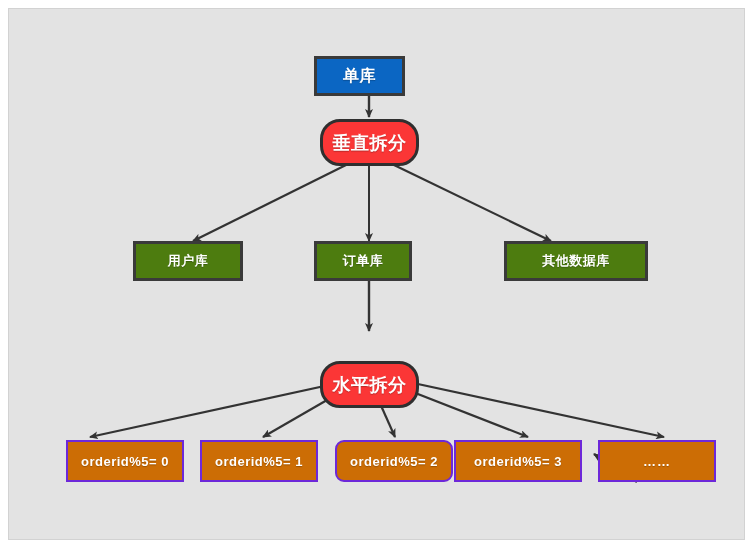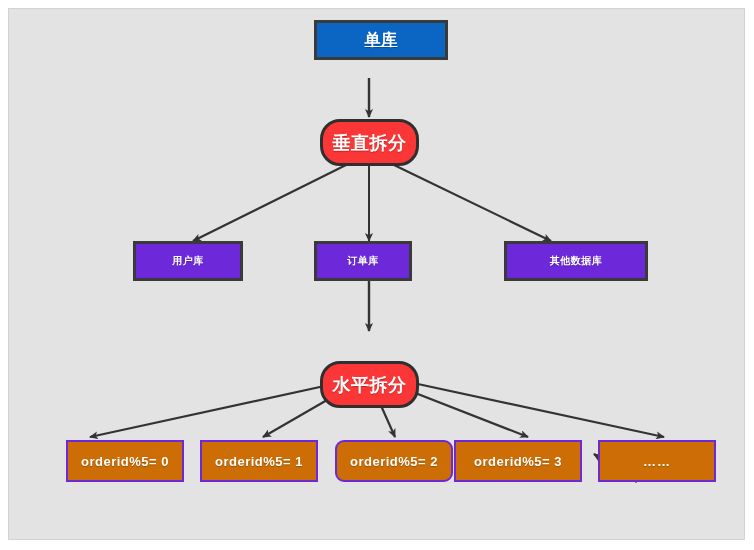--- a/index.html
+++ b/index.html
@@ -51,22 +51,22 @@
     text-shadow: 0 1px 1px rgba(0,0,0,0.25);
   }
   .node-rect {
     border: 3px solid #3a3a3a;
   }
   .node-blue {
     background: #0b66c3;
     font-size: 16px;
   }
   .node-orange {
-    background: #6d28d9;
-    font-size: 10px;
+    background: #4d7c0f;
+    font-size: 13px;
   }
   .node-red {
     background: #fb3636;
     border: 3px solid #2f2f2f;
     border-radius: 20px;
     font-size: 18px;
   }
   .node-shard {
     background: #cc6d05;
     border: 2px solid #6d28d9;
@@ -102,21 +102,21 @@
 
     <line x1="352" y1="380" x2="90" y2="437" stroke="#333333" stroke-width="2.2" marker-end="url(#arrowhead)"></line>
     <line x1="360" y1="381" x2="263" y2="437" stroke="#333333" stroke-width="2.2" marker-end="url(#arrowhead)"></line>
     <line x1="370" y1="381" x2="395" y2="437" stroke="#333333" stroke-width="2.2" marker-end="url(#arrowhead)"></line>
     <line x1="382" y1="380" x2="528" y2="437" stroke="#333333" stroke-width="2.2" marker-end="url(#arrowhead)"></line>
     <line x1="390" y1="378" x2="664" y2="437" stroke="#333333" stroke-width="2.2" marker-end="url(#arrowhead)"></line>
 
     <line x1="637" y1="482" x2="594" y2="454" stroke="#333333" stroke-width="2.6" marker-end="url(#arrowhead)"></line>
   </svg>
 
-  <div class="node node-rect node-blue" style="left:314px; top:20px; width:134px; height:40px;text-decoration:underline;">
+  <div class="node node-rect node-blue" style="left:314px; top:56px; width:91px; height:40px;">
     <span>单库</span>
   </div>
 
   <div class="node node-red" style="left:320px; top:119px; width:99px; height:47px;">
     <span>垂直拆分</span>
   </div>
 
   <div class="node node-rect node-orange" style="left:133px; top:241px; width:110px; height:40px;">
     <span>用户库</span>
   </div>

